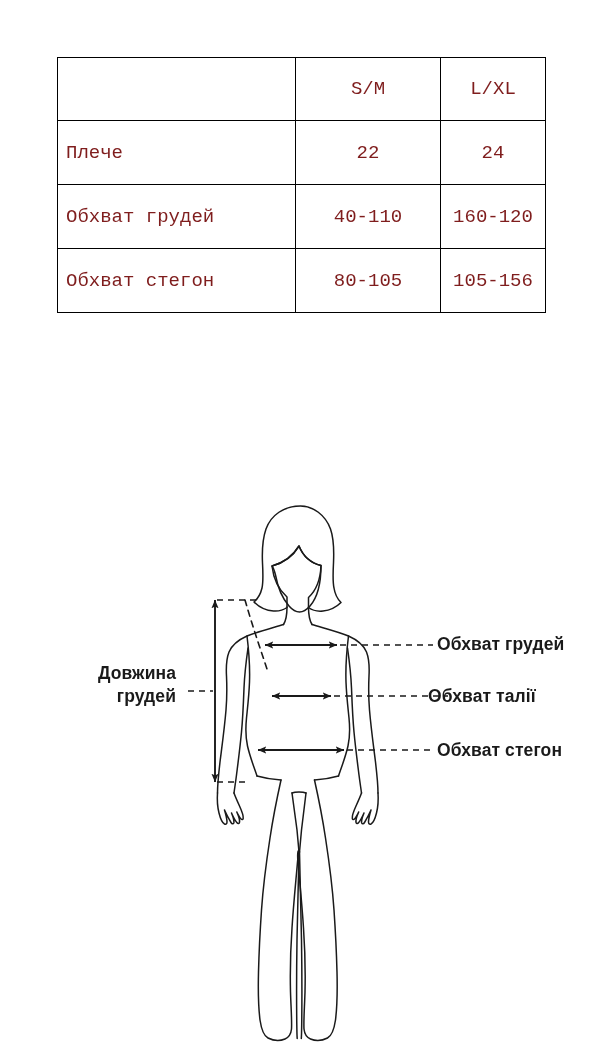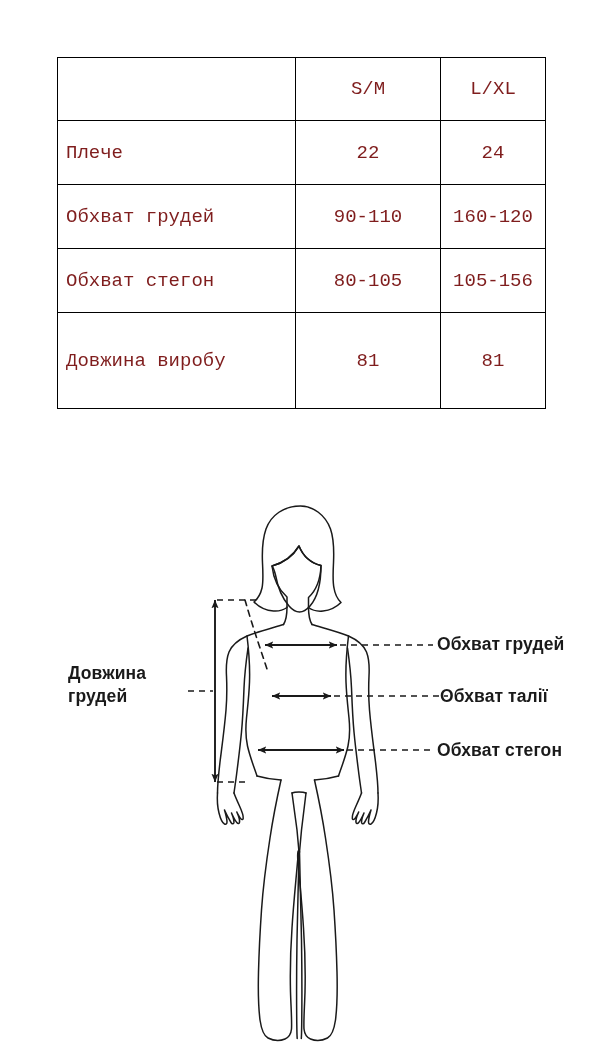--- a/index.html
+++ b/index.html
@@ -65,27 +65,27 @@
   .dlabel {
     position: absolute;
     font-family: "Liberation Sans", sans-serif;
     font-weight: bold;
     font-size: 17.5px;
     color: #1a1a1a;
     white-space: nowrap;
     letter-spacing: 0.1px;
   }
   #label-bust  { left: 437px; top: 634px; }
-  #label-waist { left: 440px; top: 686px; }
+  #label-waist { left: 428px; top: 686px; }
   #label-hips  { left: 437px; top: 740px; }
   #label-sleeve {
-    left: 68px;
+    left: 56px;
     top: 662px;
     width: 120px;
-    text-align: left;
+    text-align: right;
     line-height: 1.32;
     white-space: normal;
   }
 </style>
 </head>
 <body>
 
 <div id="size-table-wrap">
   <table class="size-table">
     <colgroup>
@@ -99,32 +99,27 @@
         <td class="val">S/M</td>
         <td class="val">L/XL</td>
       </tr>
       <tr class="r-body">
         <td class="lbl">Плече</td>
         <td class="val">22</td>
         <td class="val">24</td>
       </tr>
       <tr class="r-body">
         <td class="lbl">Обхват грудей</td>
-        <td class="val">90-110</td>
+        <td class="val">40-110</td>
         <td class="val">160-120</td>
       </tr>
       <tr class="r-body">
         <td class="lbl">Обхват стегон</td>
         <td class="val">80-105</td>
         <td class="val">105-156</td>
-      </tr>
-      <tr class="r-last">
-        <td class="lbl">Довжина виробу</td>
-        <td class="val">81</td>
-        <td class="val">81</td>
       </tr>
     </tbody>
   </table>
 </div>
 
 <div id="diagram">
   <svg width="600" height="581" viewBox="0 0 600 581" xmlns="http://www.w3.org/2000/svg">
     <defs>
       <marker id="arrEnd" markerWidth="9" markerHeight="8" refX="8.4" refY="4" orient="auto" markerUnits="userSpaceOnUse">
         <path d="M0,0.4 L8.6,4 L0,7.6 L2,4 Z" fill="#1a1a1a"></path>

